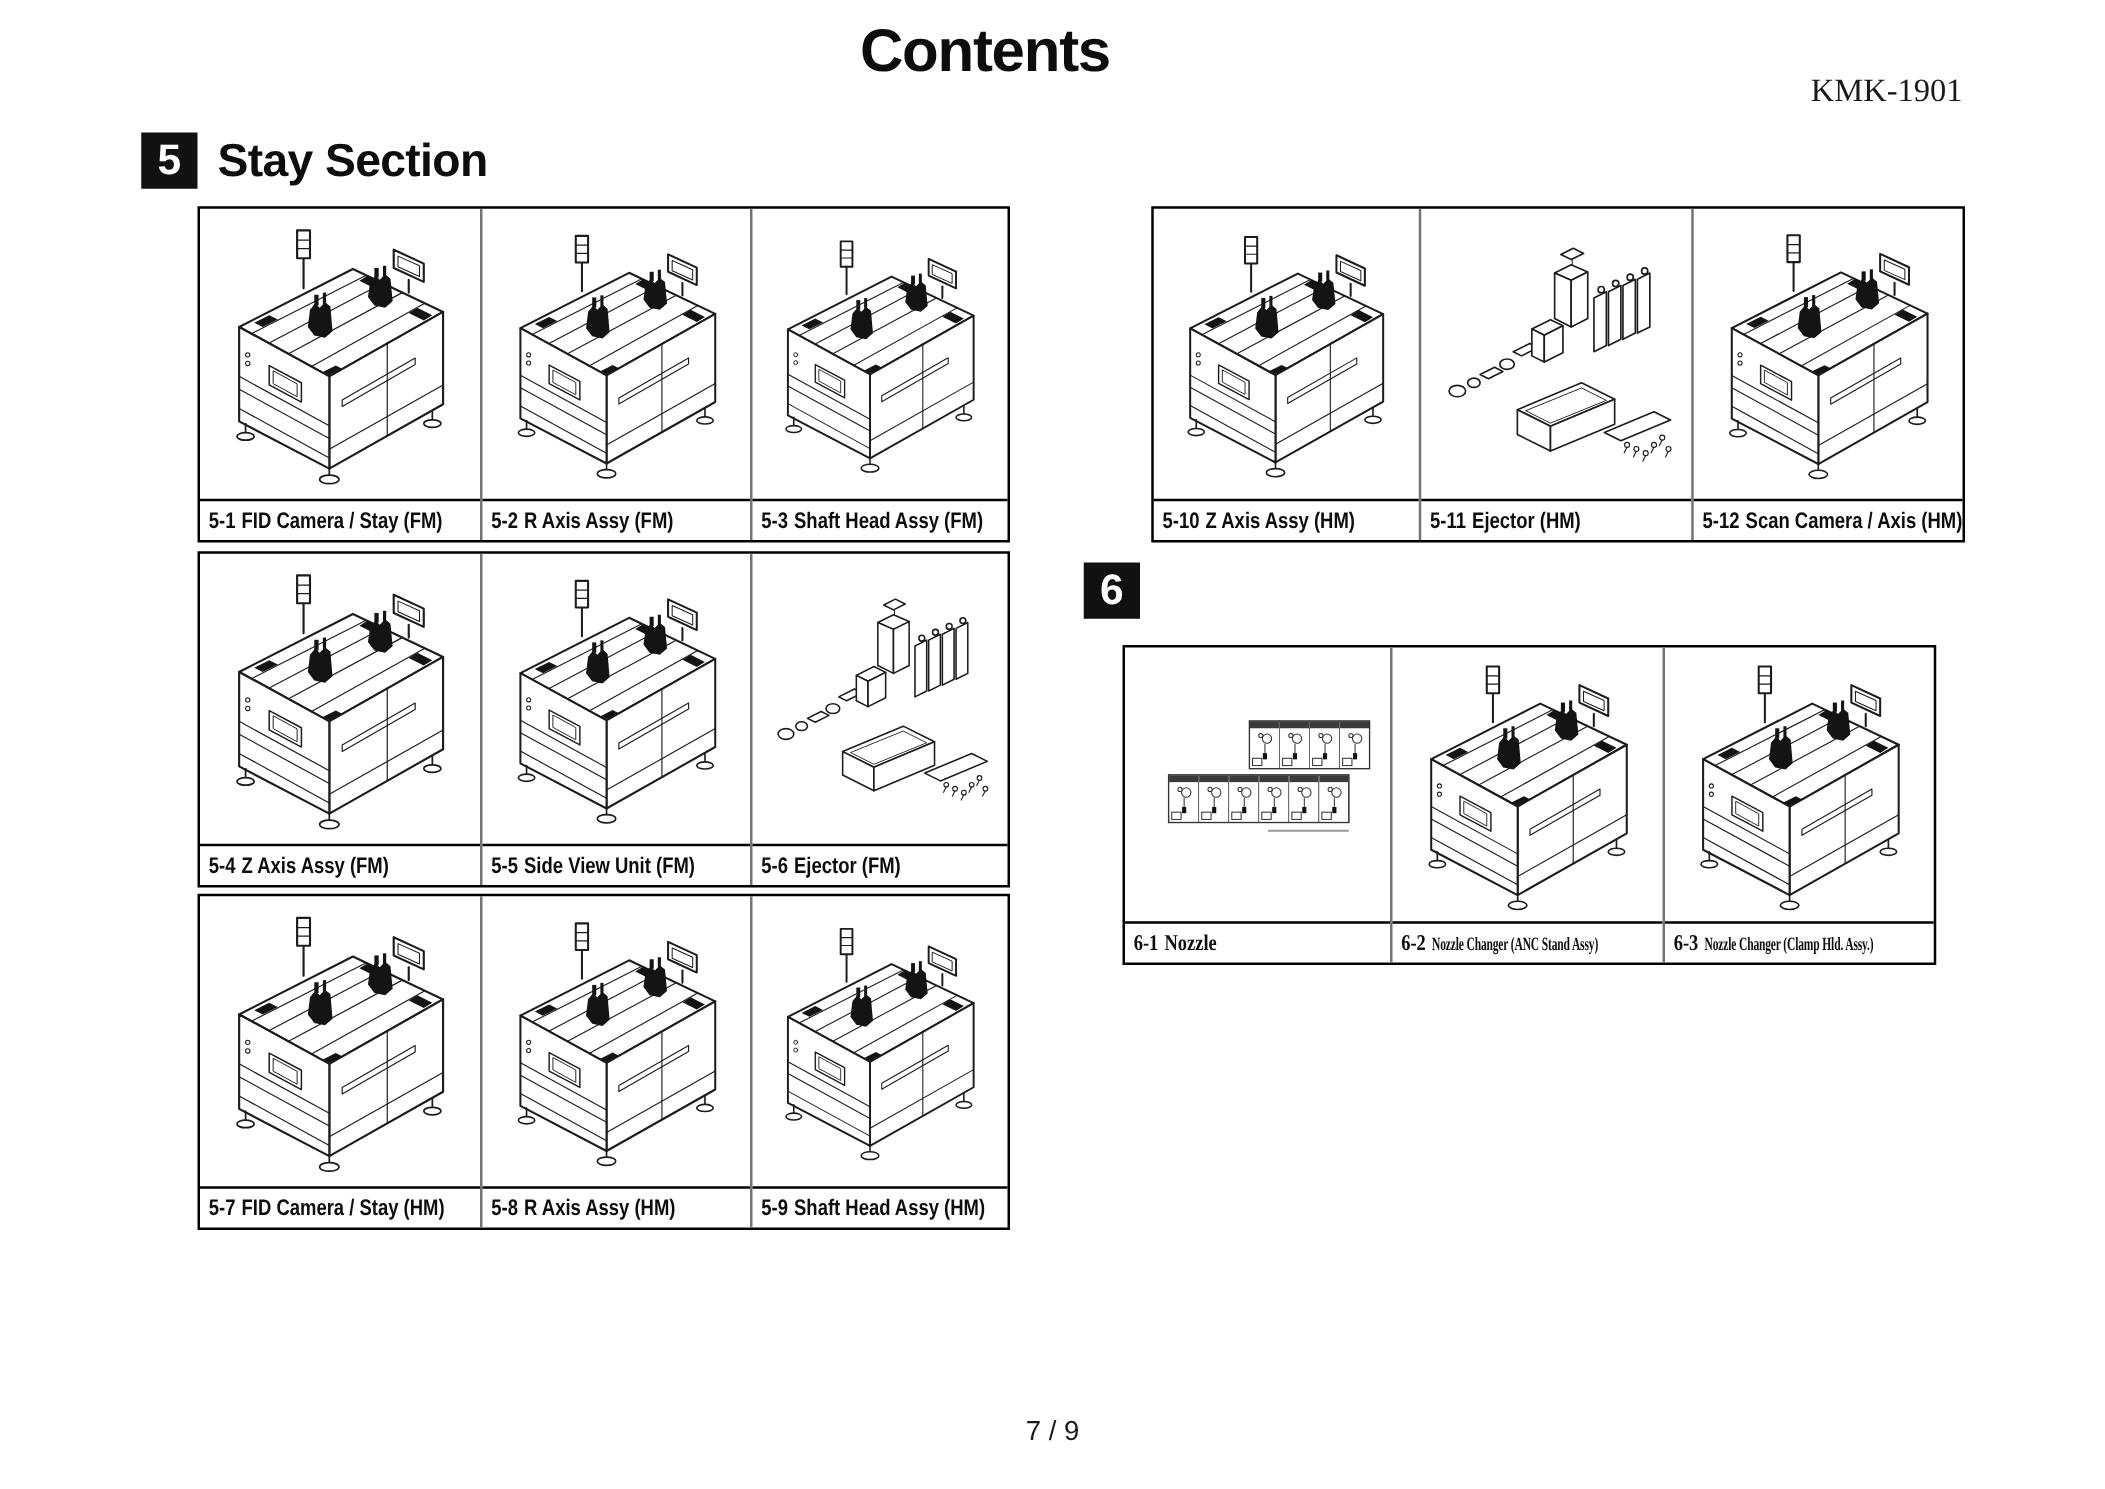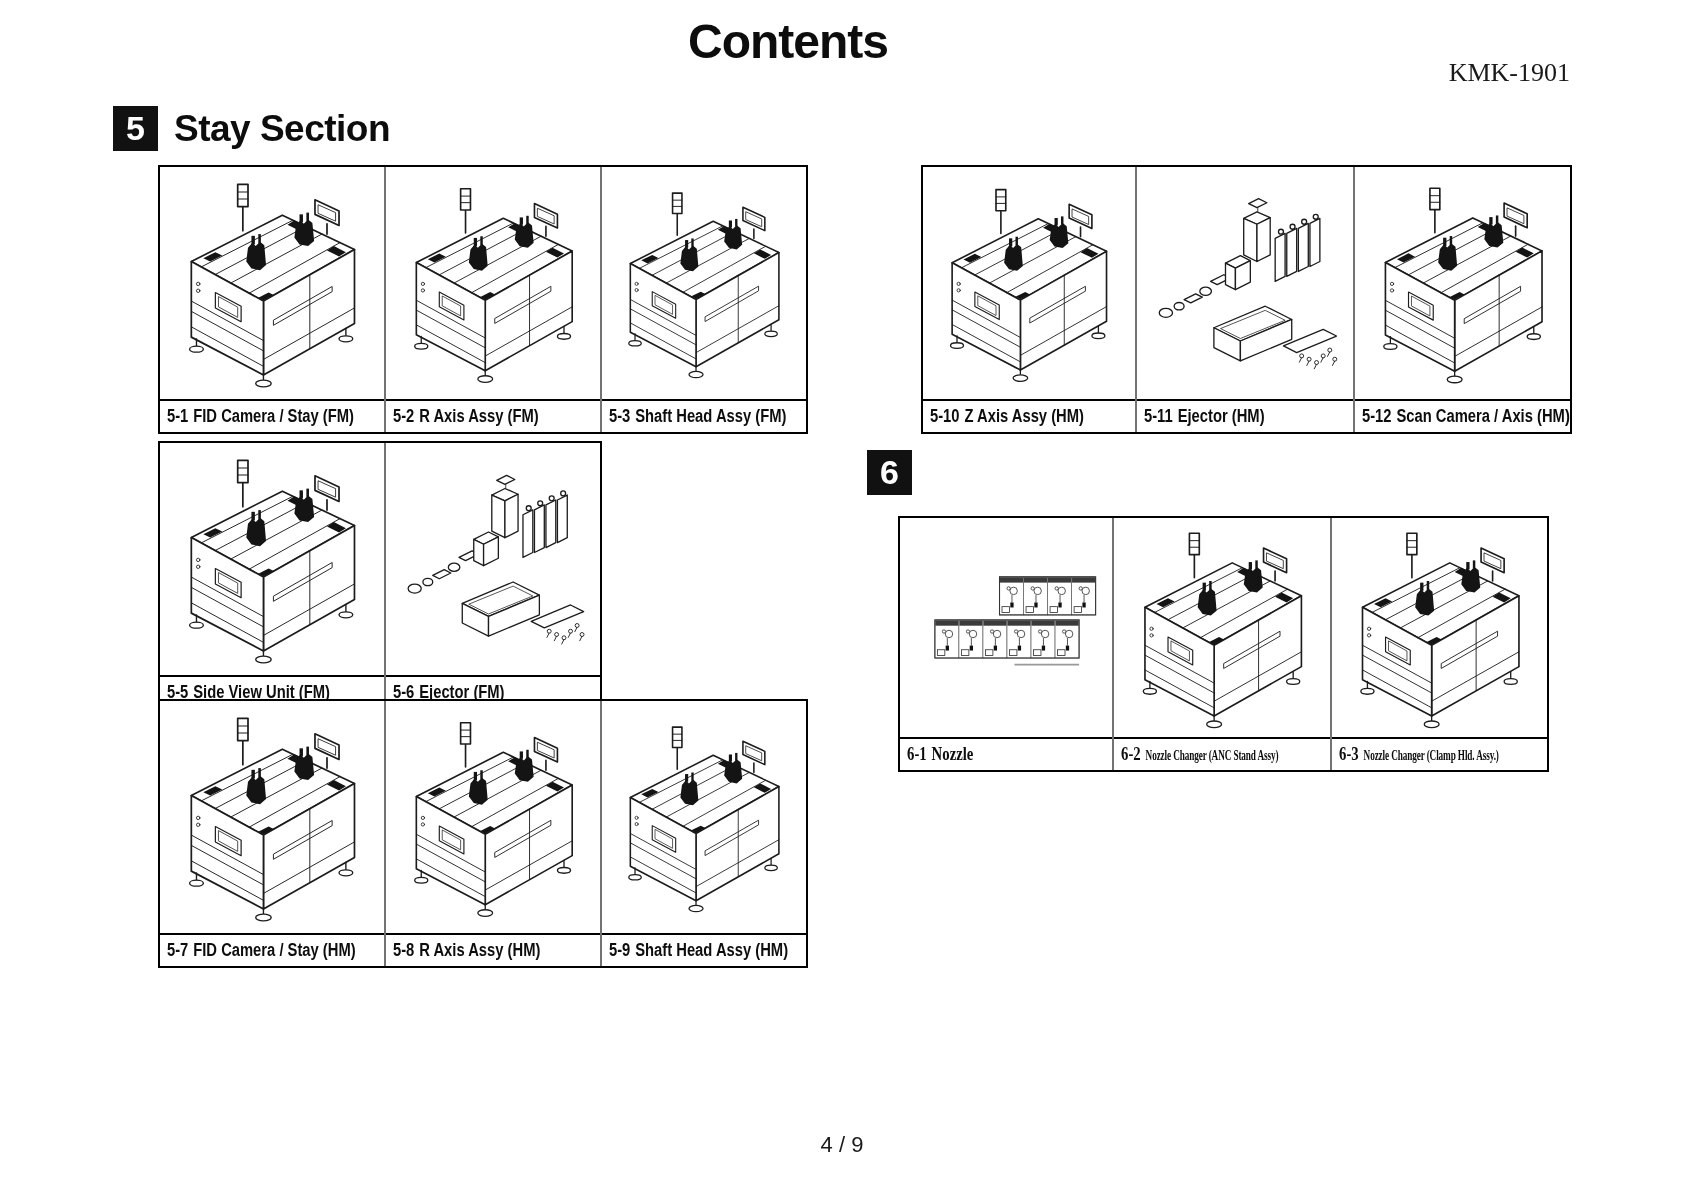--- a/index.html
+++ b/index.html
@@ -46,21 +46,21 @@
     font-weight:bold;font-size:18px;color:#0d0d0d;
   }
   .cap-num{margin-right:6px;}
   .cond .cap-label{
     display:inline-block;font-size:15px;transform:scaleX(0.75);transform-origin:0 50%;
     letter-spacing:-0.2px;
   }
   
   #grid-a{left:158px;top:165px;}
   #grid-b{left:158px;top:441px;}
-  #grid-c{left:158px;top:699px;}
+  #grid-c{left:158px;top:715px;}
   #grid-d{left:921px;top:165px;}
   #grid-e{left:898px;top:516px;font-family:Liberation Serif, serif;}
   
   .cols-l .g-col:nth-child(1){width:224px;}
   .cols-l .g-col:nth-child(2){width:214px;}
   .cols-l .g-col:nth-child(3){width:204px;}
   
   .cols-r .g-col:nth-child(1){width:212px;}
   .cols-r .g-col:nth-child(2){width:216px;}
   .cols-r .g-col:nth-child(3){width:215px;}
@@ -245,20 +245,30 @@
   </div>
 
   <div class="grid cols-l imgh-a" id="grid-b">
     <div class="g-col">
       <div class="g-img">
         <svg class="thumb" viewBox="0 0 240 250">
             <use href="#sym-machine"></use>
           </svg>
       </div>
       <div class="g-cap">
+        <span class="cap-wrap"><span class="cap-num">5-4</span><span class="cap-label">Z Axis Assy (FM)</span></span>
+      </div>
+    </div>
+    <div class="g-col">
+      <div class="g-img">
+        <svg class="thumb" viewBox="0 0 240 250">
+            <use href="#sym-machine"></use>
+          </svg>
+      </div>
+      <div class="g-cap">
         <span class="cap-wrap"><span class="cap-num">5-5</span><span class="cap-label">Side View Unit (FM)</span></span>
       </div>
     </div>
     <div class="g-col">
       <div class="g-img">
         <svg class="thumb" viewBox="0 0 240 240">
             <use href="#sym-exploded"></use>
           </svg>
       </div>
       <div class="g-cap">
@@ -363,15 +373,15 @@
         <svg class="thumb" viewBox="0 0 240 250">
             <use href="#sym-machine"></use>
           </svg>
       </div>
       <div class="g-cap cond">
         <span class="cap-wrap"><span class="cap-num">6-3</span><span class="cap-label">Nozzle Changer (Clamp Hld. Assy.)</span></span>
       </div>
     </div>
   </div>
 
-  <div class="page-num">4 / 9</div>
+  <div class="page-num">7 / 9</div>
 
 </div>
 
 </body></html>

